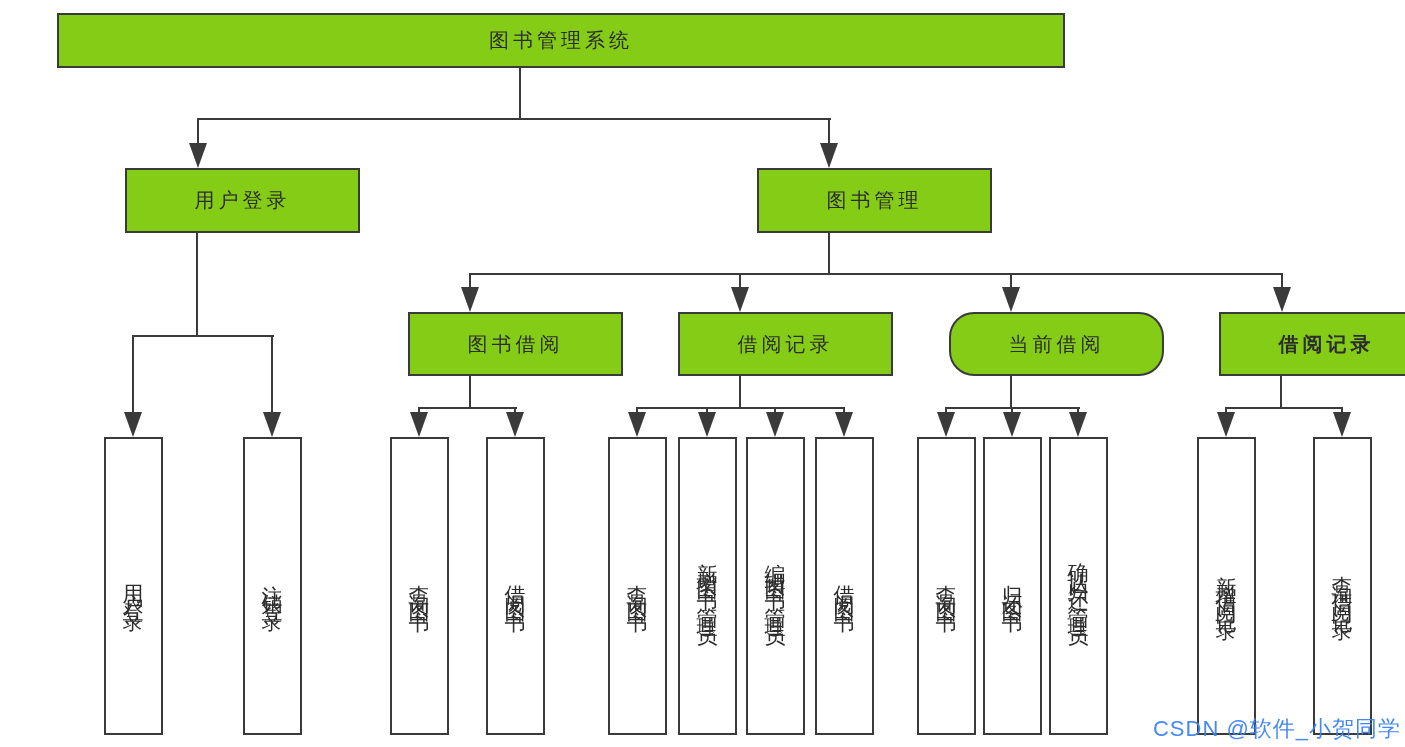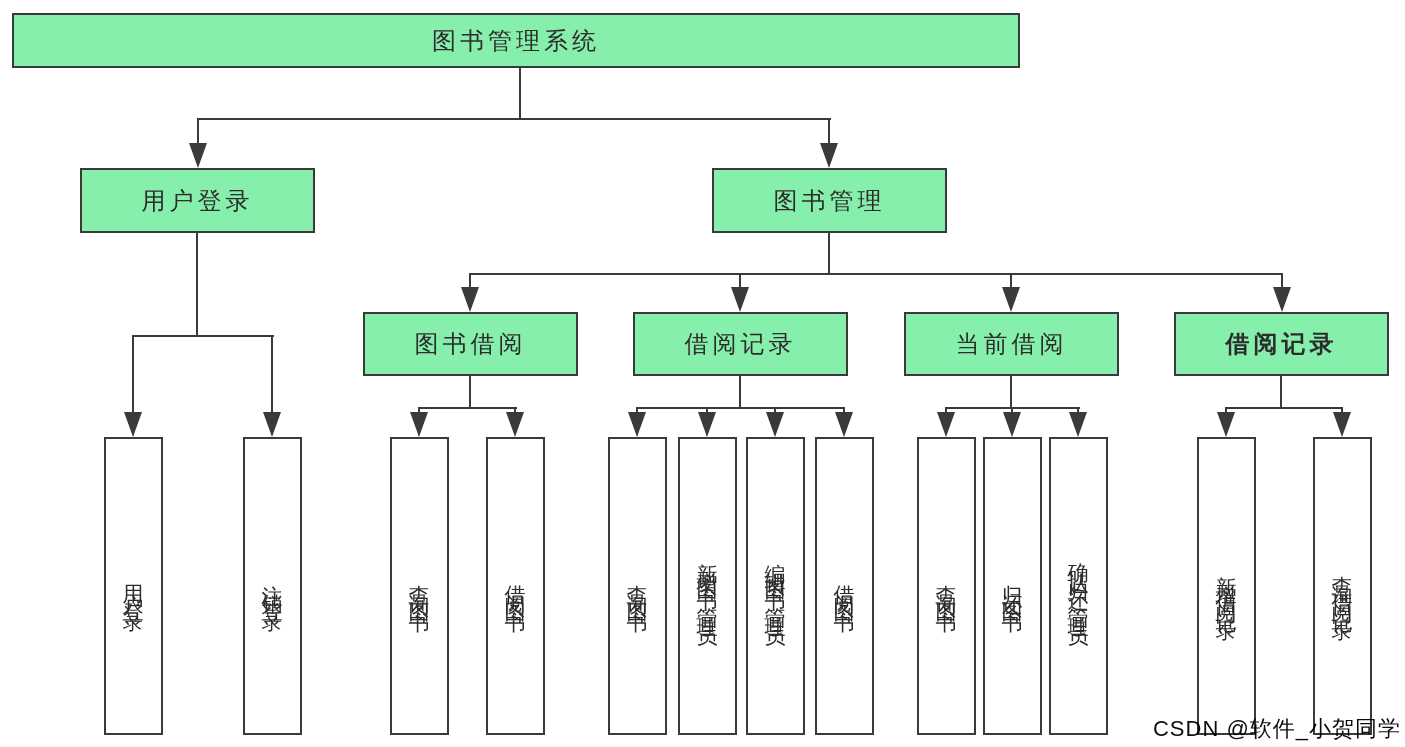--- a/index.html
+++ b/index.html
@@ -1,55 +1,55 @@
 <!DOCTYPE html>
 <html><head>
 <meta charset="utf-8">
 <style>
   html,body{margin:0;padding:0;background:#ffffff;}
   .canvas{
     position:relative;width:1405px;height:747px;background:#ffffff;
     font-family:"Liberation Sans",sans-serif;color:#2c2c2c;overflow:hidden;
   }
   .hbox{
-    position:absolute;box-sizing:border-box;border:2px solid #3a3a3a;background:#86efac;
+    position:absolute;box-sizing:border-box;border:2px solid #3a3a3a;background:#84cc16;
     display:flex;align-items:center;justify-content:center;
-    font-size:24px;letter-spacing:4px;white-space:nowrap;
+    font-size:20px;letter-spacing:4px;white-space:nowrap;margin-left:45px;
   }
   .vbox{
     position:absolute;box-sizing:border-box;border:2px solid #3a3a3a;background:#ffffff;
     top:437px;height:298px;width:59px;
     display:flex;align-items:center;justify-content:center;
     writing-mode:vertical-rl;text-orientation:mixed;
     font-size:21px;letter-spacing:9px;line-height:1;
   }
   .ln{position:absolute;background:#3a3a3a;}
   .arr{
     position:absolute;width:0;height:0;
     border-left:9px solid transparent;border-right:9px solid transparent;
     border-top:25px solid #3a3a3a;
   }
   .wm{
     position:absolute;right:4px;bottom:3px;z-index:10;
-    font-size:22px;letter-spacing:1px;color:#000000;opacity:0.95;white-space:nowrap;
+    font-size:22px;letter-spacing:1px;color:#3b82f6;opacity:0.95;white-space:nowrap;
   }
 </style>
 </head>
 <body>
 
 <div class="canvas">
 
   <div class="hbox" style="left:12px;top:13px;width:1008px;height:55px;">图书管理系统</div>
 
   <div class="hbox" style="left:80px;top:168px;width:235px;height:65px;">用户登录</div>
   <div class="hbox" style="left:712px;top:168px;width:235px;height:65px;">图书管理</div>
 
   <div class="hbox" style="left:363px;top:312px;width:215px;height:64px;">图书借阅</div>
   <div class="hbox" style="left:633px;top:312px;width:215px;height:64px;">借阅记录</div>
-  <div class="hbox" style="left:904px;top:312px;width:215px;height:64px;">当前借阅</div>
+  <div class="hbox" style="left:904px;top:312px;width:215px;height:64px;border-radius:25px;">当前借阅</div>
   <div class="hbox" style="left:1174px;top:312px;width:215px;height:64px;font-weight:bold;">借阅记录</div>
 
   <div class="vbox" style="left:104px;">用户登录</div>
   <div class="vbox" style="left:243px;">注销登录</div>
 
   <div class="vbox" style="left:390px;">查询图书</div>
   <div class="vbox" style="left:486px;">借阅图书</div>
 
   <div class="vbox" style="left:608px;">查询图书</div>
   <div class="vbox" style="left:678px;">新增图书（管理员）</div>

